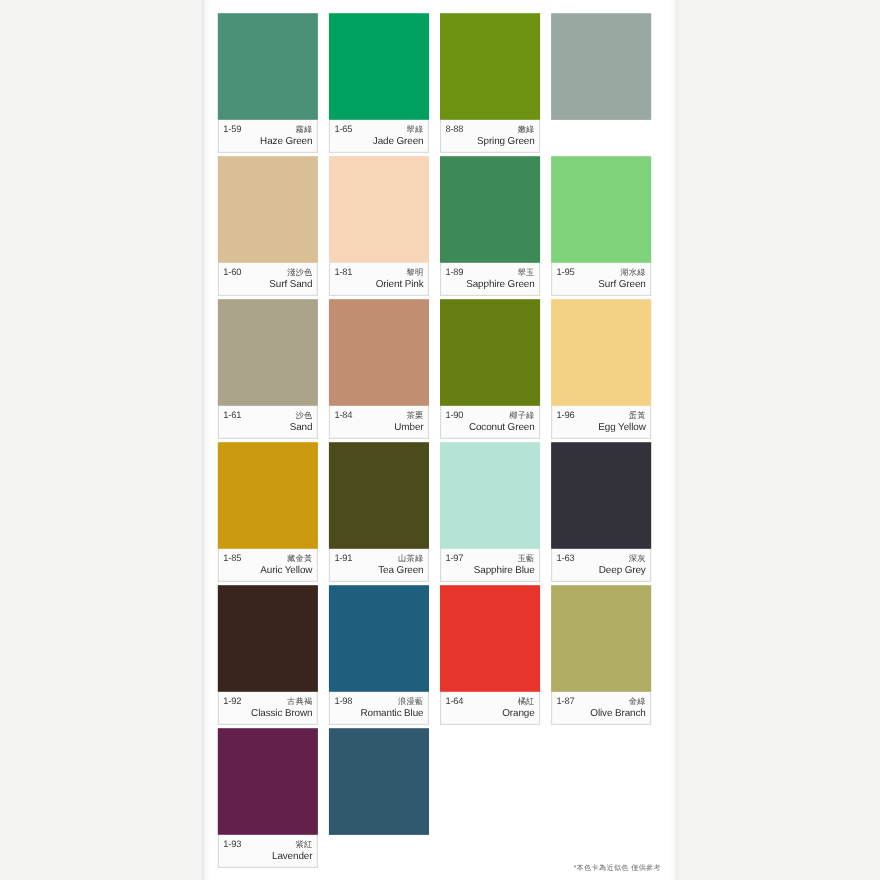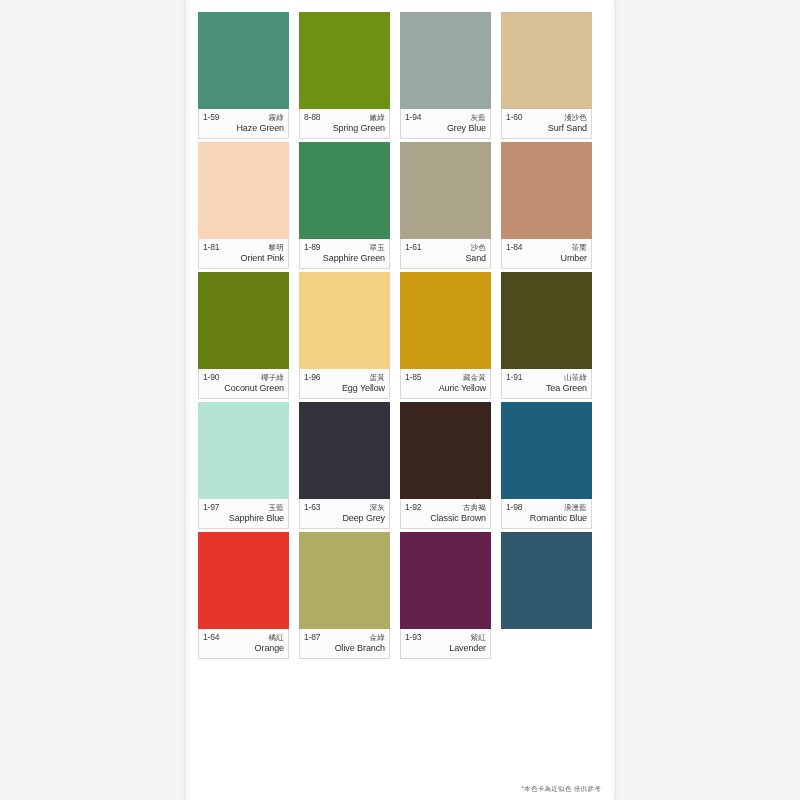--- a/index.html
+++ b/index.html
@@ -134,40 +134,45 @@
             <div class="label-top">
               <span class="code">1-59</span>
               <span class="name-cn">霧綠</span>
             </div>
             <div class="name-en">Haze Green</div>
           </div>
         </div>
       </div>
       <div class="swatch-cell">
         <div class="swatch-inner">
+          <div class="swatch-color" style="background: rgb(0, 160, 94);"></div>
+          <div class="swatch-label">
+            <div class="label-top">
+              <span class="code">1-65</span>
+              <span class="name-cn">翠綠</span>
+            </div>
+            <div class="name-en">Jade Green</div>
+          </div>
+        </div>
+      </div>
+      <div class="swatch-cell">
+        <div class="swatch-inner">
           <div class="swatch-color" style="background: rgb(109, 145, 17);"></div>
           <div class="swatch-label">
             <div class="label-top">
               <span class="code">8-88</span>
               <span class="name-cn">嫩綠</span>
             </div>
             <div class="name-en">Spring Green</div>
           </div>
         </div>
       </div>
       <div class="swatch-cell">
         <div class="swatch-inner">
           <div class="swatch-color" style="background: rgb(154, 168, 162);"></div>
-          <div class="swatch-label">
-            <div class="label-top">
-              <span class="code">1-94</span>
-              <span class="name-cn">灰藍</span>
-            </div>
-            <div class="name-en">Grey Blue</div>
-          </div>
         </div>
       </div>
       <div class="swatch-cell">
         <div class="swatch-inner">
           <div class="swatch-color" style="background: rgb(217, 191, 149);"></div>
           <div class="swatch-label">
             <div class="label-top">
               <span class="code">1-60</span>
               <span class="name-cn">淺沙色</span>
             </div>
@@ -194,20 +199,32 @@
             <div class="label-top">
               <span class="code">1-89</span>
               <span class="name-cn">翠玉</span>
             </div>
             <div class="name-en">Sapphire Green</div>
           </div>
         </div>
       </div>
       <div class="swatch-cell">
         <div class="swatch-inner">
+          <div class="swatch-color" style="background: rgb(126, 211, 122);"></div>
+          <div class="swatch-label">
+            <div class="label-top">
+              <span class="code">1-95</span>
+              <span class="name-cn">湖水綠</span>
+            </div>
+            <div class="name-en">Surf Green</div>
+          </div>
+        </div>
+      </div>
+      <div class="swatch-cell">
+        <div class="swatch-inner">
           <div class="swatch-color" style="background: rgb(172, 163, 139);"></div>
           <div class="swatch-label">
             <div class="label-top">
               <span class="code">1-61</span>
               <span class="name-cn">沙色</span>
             </div>
             <div class="name-en">Sand</div>
           </div>
         </div>
       </div>

